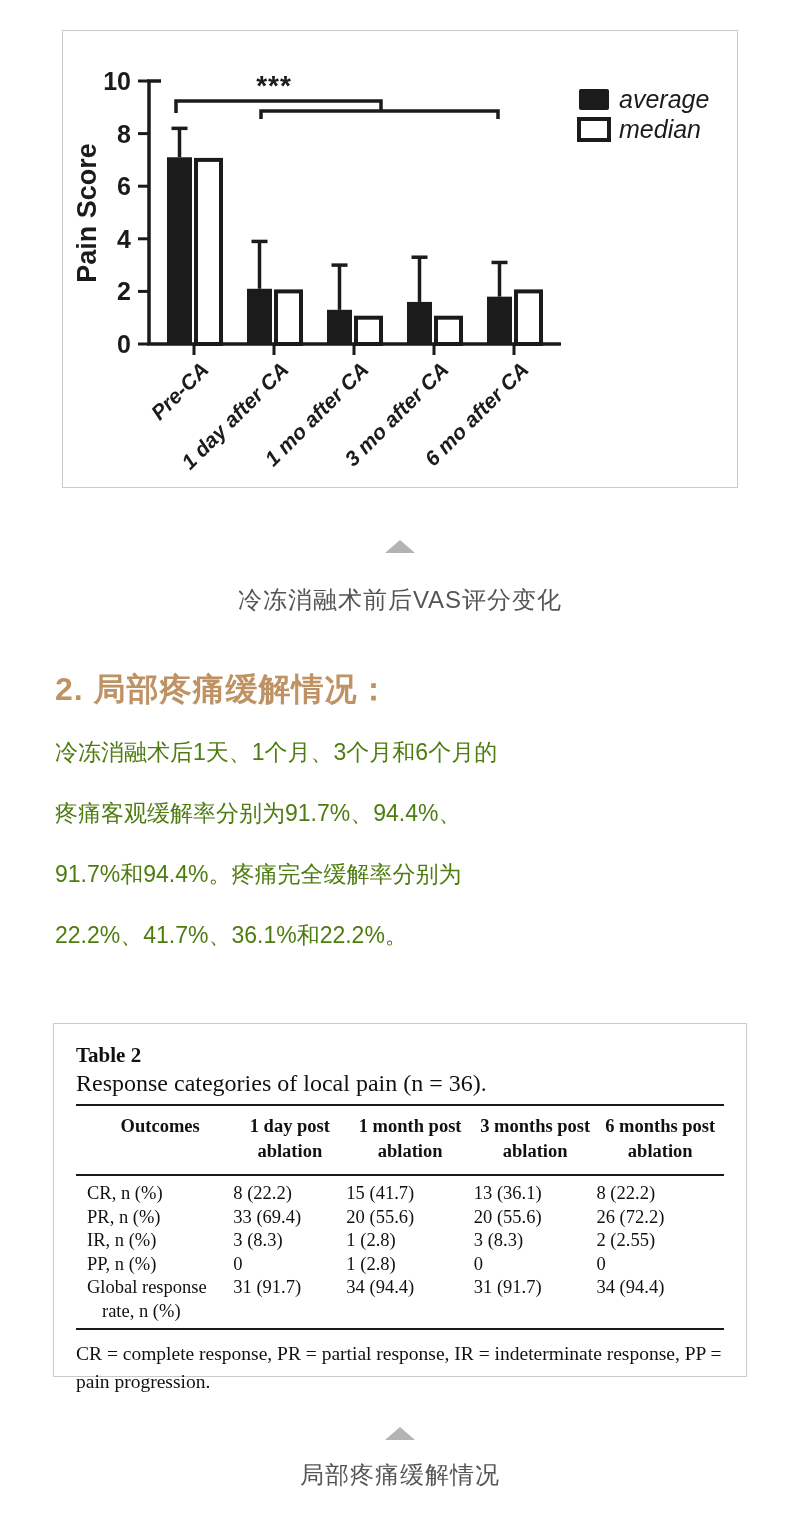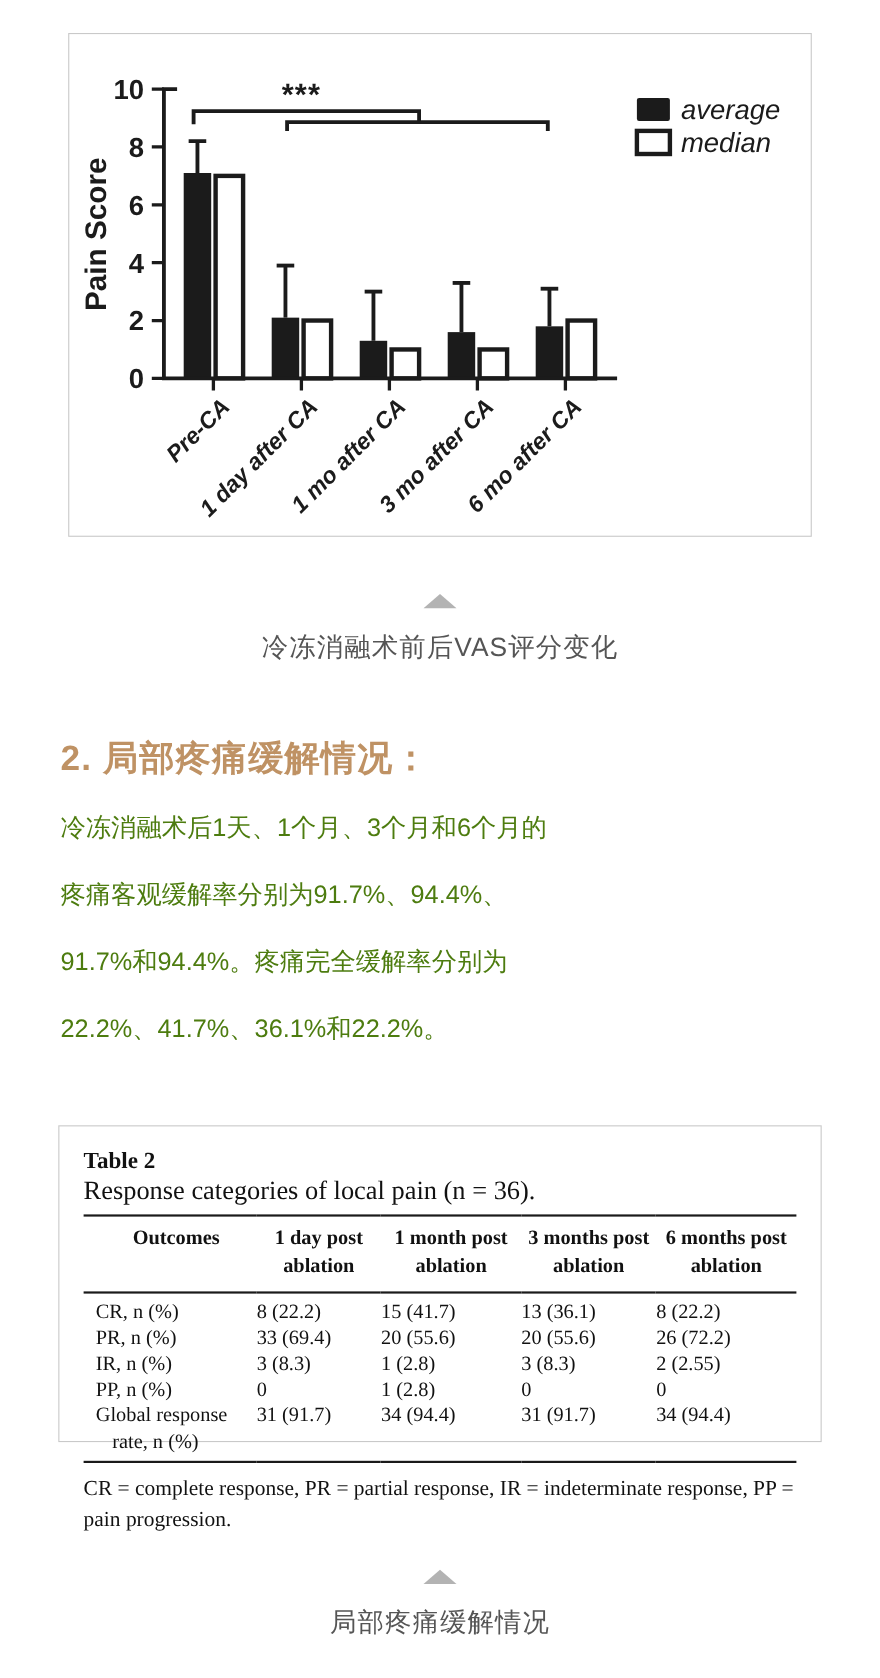--- a/index.html
+++ b/index.html
@@ -17,33 +17,33 @@
     position:absolute;left:385px;width:0;height:0;
     border-left:15px solid transparent;border-right:15px solid transparent;
     border-bottom:13px solid #b3b3b3;
   }
   #triangle-1{top:540px;}
   #triangle-2{top:1427px;}
   .figure-caption{
     position:absolute;left:0;width:800px;text-align:center;
     font-size:24px;color:#555555;letter-spacing:1px;
   }
-  #caption-1{top:572px;}
+  #caption-1{top:584px;}
   #caption-2{top:1459px;}
   #section-heading{
     position:absolute;left:55px;top:668px;
     font-size:32px;font-weight:bold;color:#bf9264;letter-spacing:1px;
   }
   #section-paragraph{
     position:absolute;left:55px;top:722px;width:692px;
     font-size:23px;line-height:61px;color:#4d7c0f;
   }
   #section-paragraph .para-line{white-space:nowrap;}
   #table-figure{
-    left:53px;top:1023px;width:694px;height:288px;
+    left:53px;top:1023px;width:694px;height:354px;
     padding:18px 22px;color:#111111;
     font-family:"Liberation Serif",serif;
   }
   .tbl-title{font-size:21px;font-weight:bold;line-height:26px;}
   .tbl-subtitle{font-size:24px;line-height:27px;margin-top:2px;}
   #response-table{
     width:100%;border-collapse:collapse;margin-top:7px;
     font-size:18.5px;
     border-top:2.5px solid #1a1a1a;border-bottom:2.5px solid #1a1a1a;
   }

